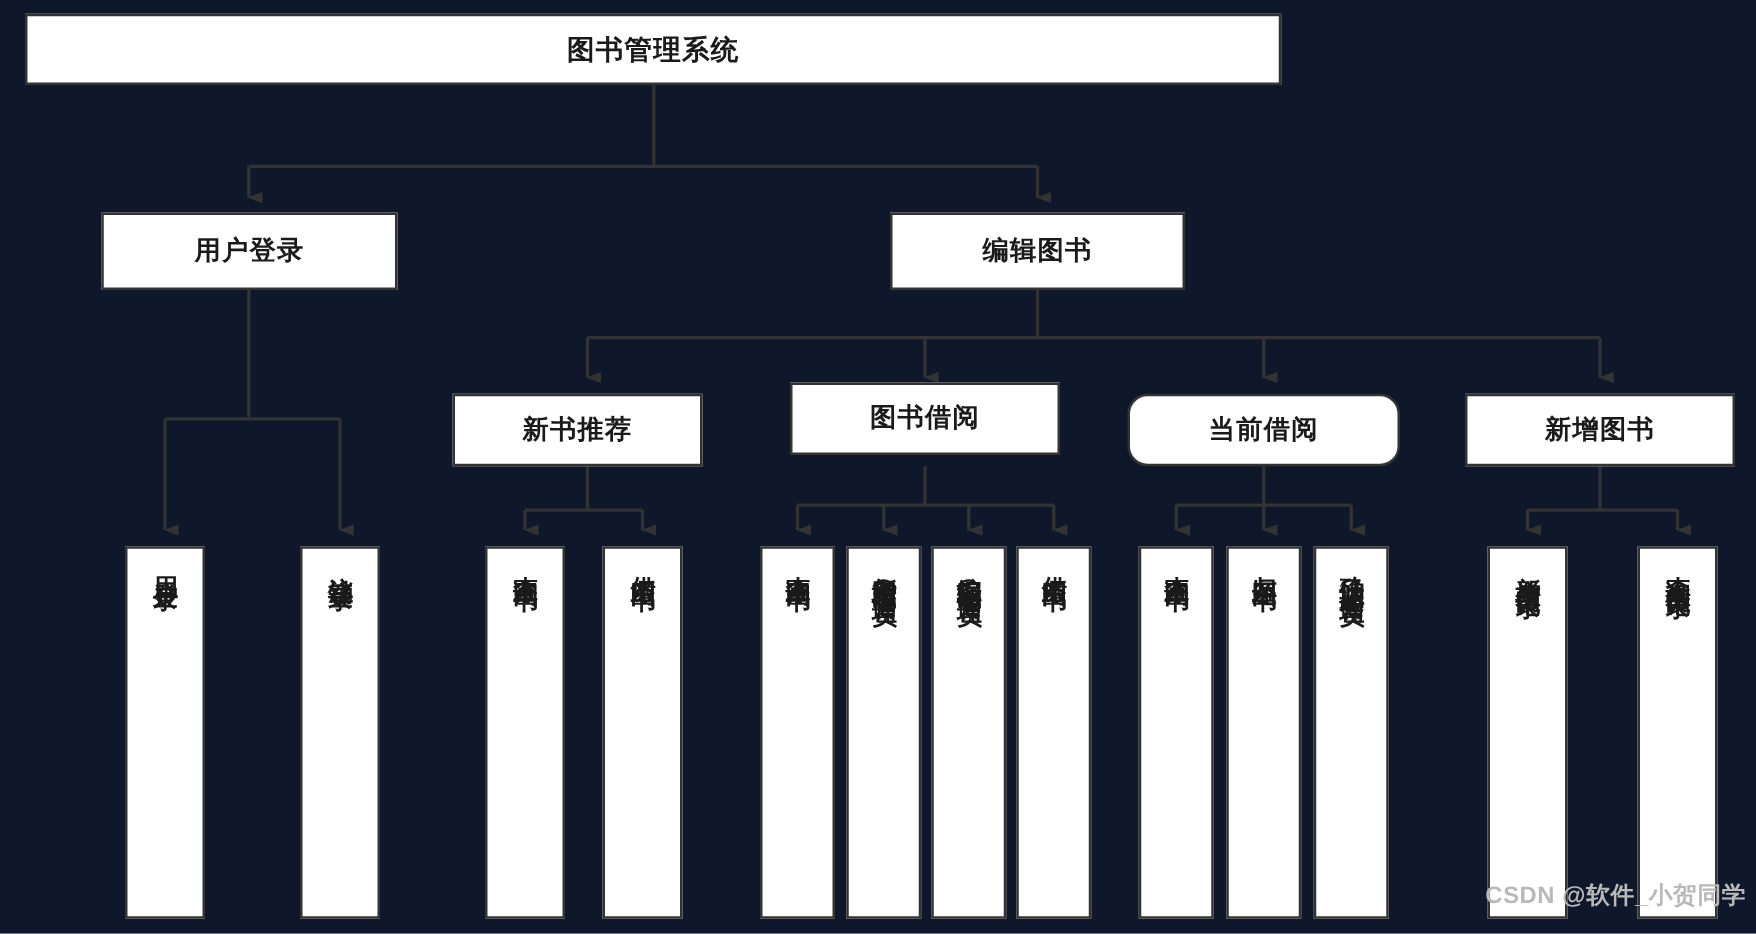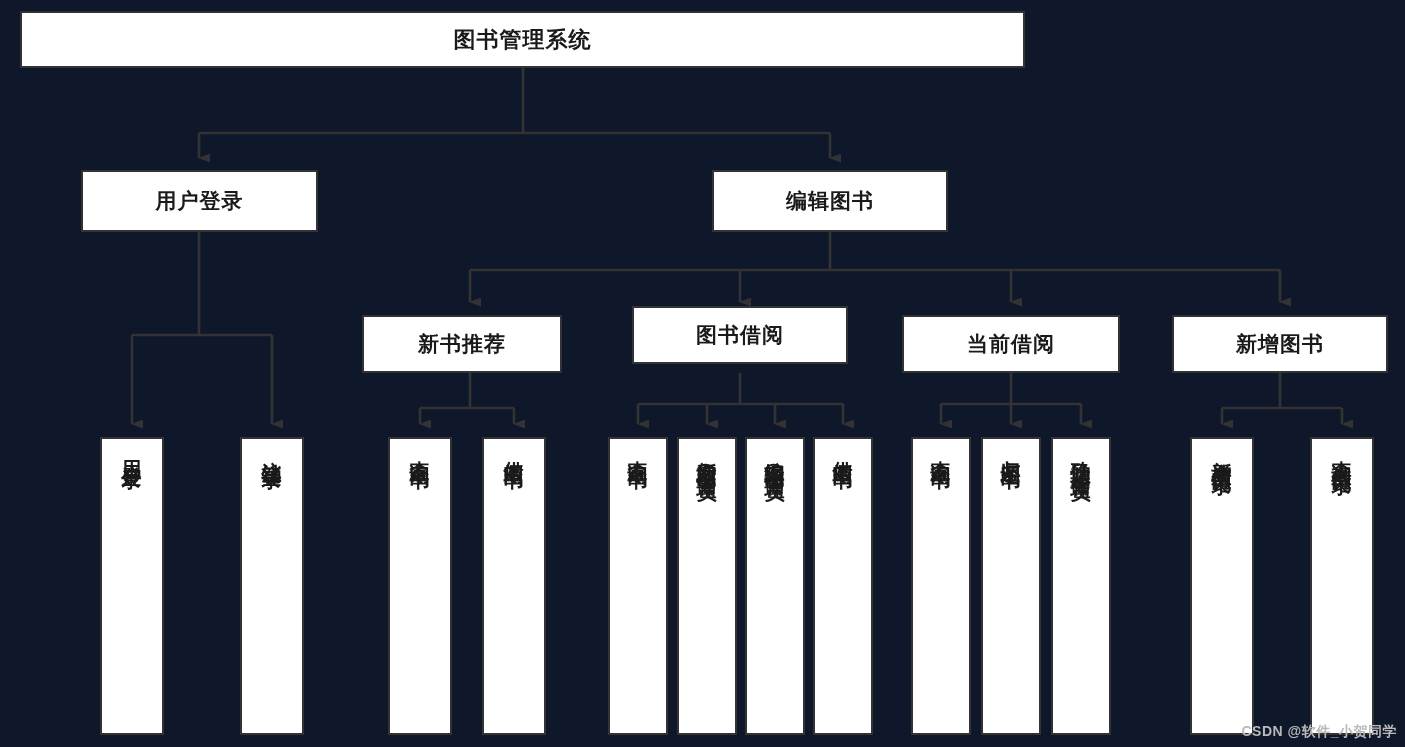--- a/index.html
+++ b/index.html
@@ -60,22 +60,22 @@
     position: absolute;
     left: 0;
     top: 0;
     width: 1405px;
     height: 747px;
     pointer-events: none;
   }
   #watermark {
     position: absolute;
     right: 8px;
-    bottom: 6px;
-    font-size: 14px;
+    bottom: 18px;
+    font-size: 19px;
     color: #b9b9b9;
     letter-spacing: 0.5px;
     white-space: nowrap;
     margin-left: 16px;
   }
 </style>
 </head>
 <body>
 
 <div id="canvas">
@@ -146,21 +146,21 @@
   </div>
 
   <div class="node horiz" style="left:362px; top:315px; width:200px; height:58px;">
     <span class="label">新书推荐</span>
   </div>
 
   <div class="node horiz" style="left:632px; top:306px; width:216px; height:58px;">
     <span class="label">图书借阅</span>
   </div>
 
-  <div class="node horiz" style="left:902px; top:315px; width:218px; height:58px;">
+  <div class="node horiz" style="left:902px; top:315px; width:218px; height:58px;border-radius:16px;">
     <span class="label">当前借阅</span>
   </div>
 
   <div class="node horiz" style="left:1172px; top:315px; width:216px; height:58px;">
     <span class="label">新增图书</span>
   </div>
 
   <div class="node vert" style="left:100px; top:437px; width:64px; height:298px;">
     <span class="label">用户登录</span>
   </div>

